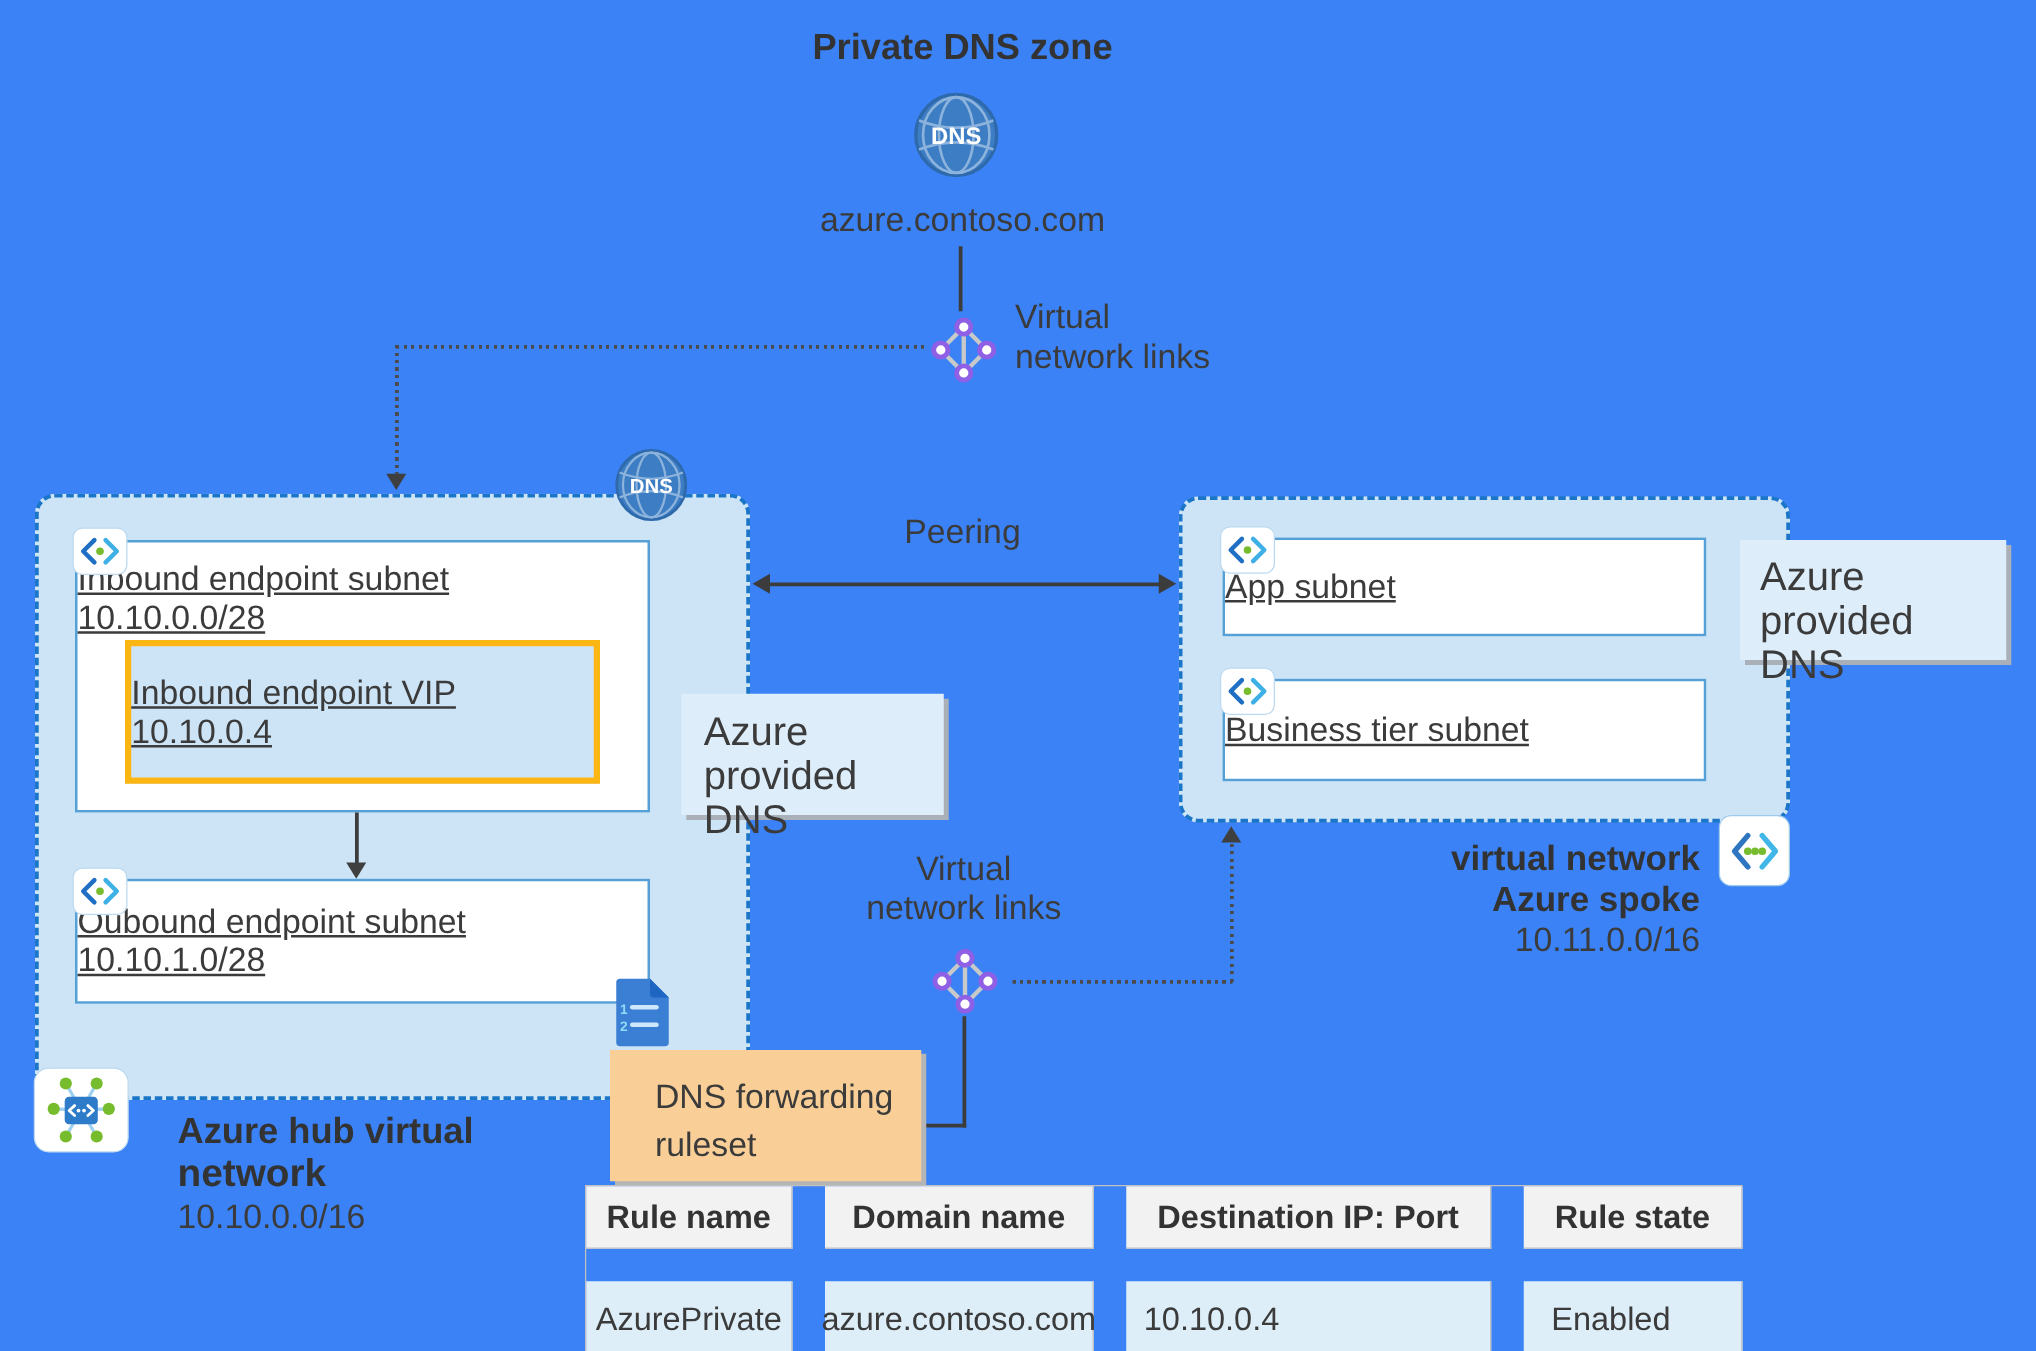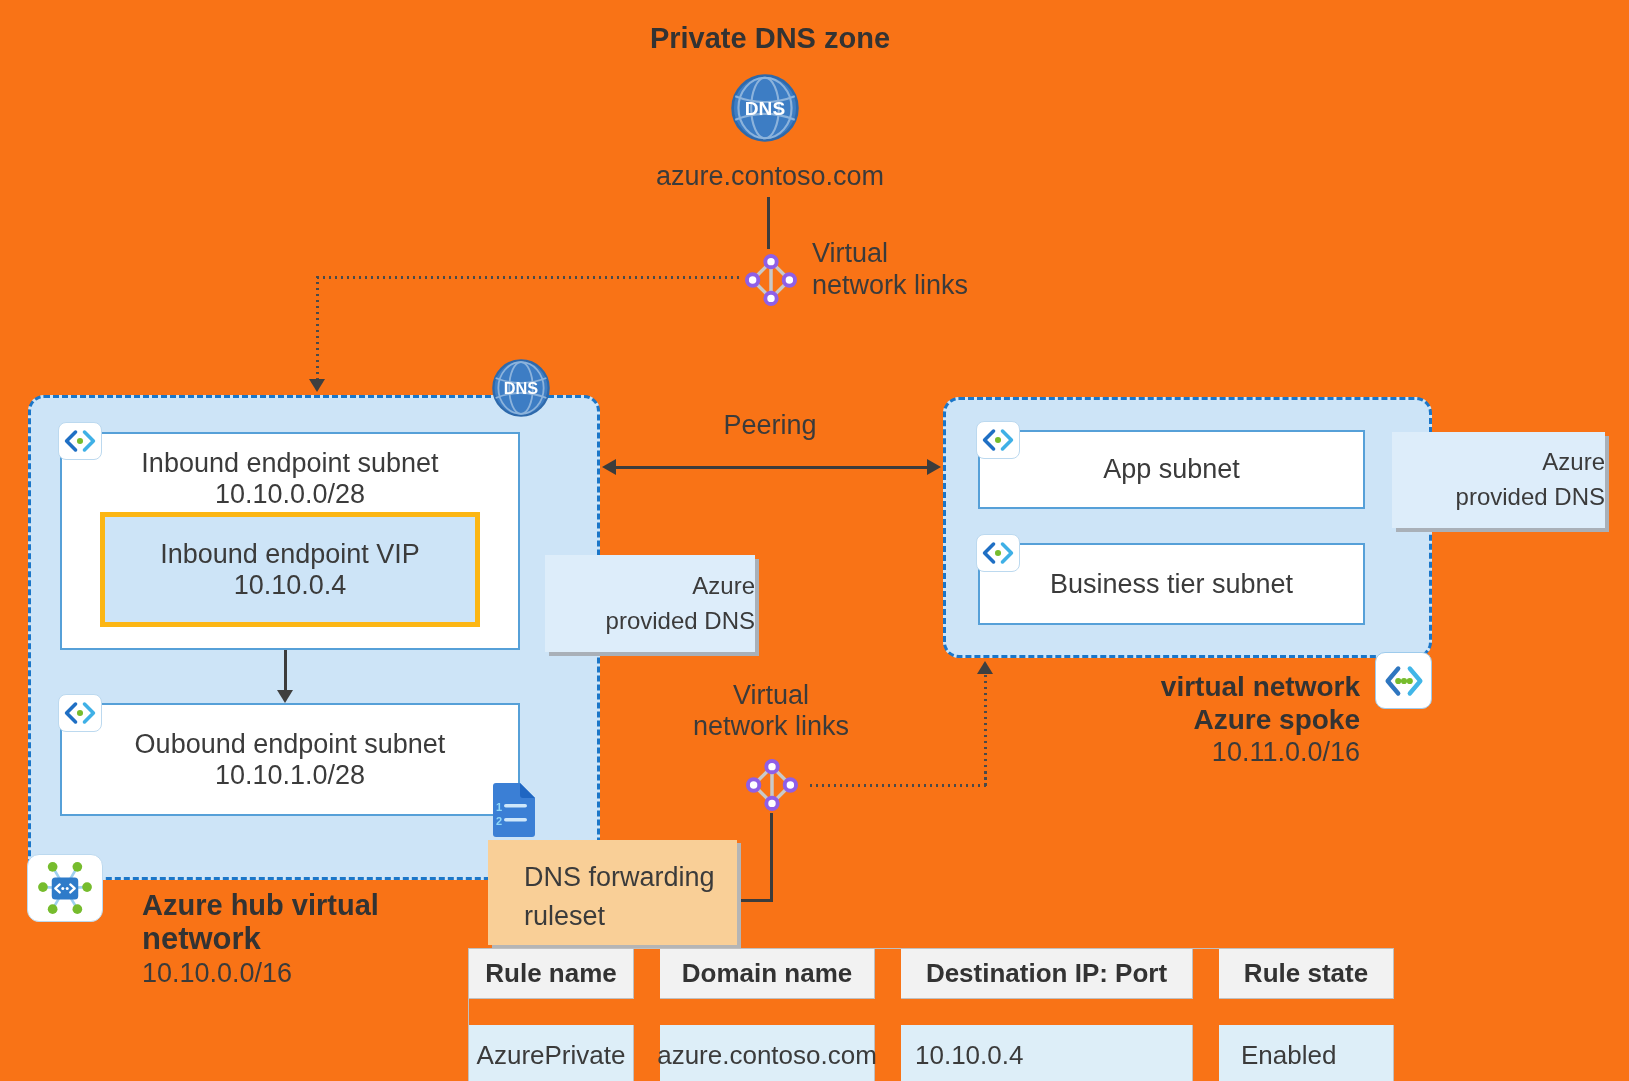--- a/index.html
+++ b/index.html
@@ -1,35 +1,35 @@
 <!DOCTYPE html>
 <html style="--vnet-fill: #cde4f7; --vnet-border: #1b76c8; --subnet-border: #56a0d8; --vip-border: #fcb614; --dns-label-fill: #ddedfa; --ruleset-fill: #f9cf97; --table-header-fill: #f2f2f2; --table-row-fill: #ddeef8;"><head>
 <meta charset="utf-8">
 <style>
   html,body{margin:0;padding:0;background:#fff;}
-  #canvas{position:relative;width:1629px;height:1081px;background:#f97316;overflow:hidden;
+  #canvas{position:relative;width:1629px;height:1081px;background:#3b82f6;overflow:hidden;
           font-family:"Liberation Sans","DejaVu Sans",sans-serif;color:#3b3b3b;}
   .abs{position:absolute;}
   .t{color:#3b3b3b;}
   .ctr{text-align:center;}
   .bold{font-weight:bold;color:#333;}
 
   
   .vnet{position:absolute;background:var(--vnet-fill,#cde4f7);border:3px dashed var(--vnet-border,#1b76c8);
         border-radius:16px;box-sizing:border-box;}
   .subnet-box{position:absolute;background:#fff;border:2px solid var(--subnet-border,#56a0d8);
               box-sizing:border-box;display:flex;flex-direction:column;justify-content:center;}
   .subnet-box.toppad{justify-content:flex-start;padding-top:14px;}
   .vip-box{position:absolute;background:var(--vnet-fill,#cde4f7);border:5px solid var(--vip-border,#fcb614);
            box-sizing:border-box;display:flex;flex-direction:column;justify-content:center;}
-  .sub-line{font-size:27px;line-height:31px;text-align:center;}
+  .sub-line{font-size:27px;line-height:31px;text-align:left;text-decoration:underline;}
 
   
   .dns-note{position:absolute;background:var(--dns-label-fill,#ddedfa);
-            box-shadow:4px 4px 0 #a9b0b8;font-size:24px;line-height:35px;box-sizing:border-box;text-align:right;}
+            box-shadow:4px 4px 0 #a9b0b8;font-size:32px;line-height:35px;box-sizing:border-box;}
   .ruleset-note{position:absolute;background:var(--ruleset-fill,#f9cf97);
                 box-shadow:4px 3px 0 #b5b5b5;font-size:27px;line-height:39px;box-sizing:border-box;}
 
   
   .solid-h{position:absolute;height:2.5px;background:#3c3c3c;}
   .solid-v{position:absolute;width:2.5px;background:#3c3c3c;}
   .dot-h{position:absolute;height:2.5px;background-image:repeating-linear-gradient(90deg,#4a4a4a 0 2.5px,transparent 2.5px 6px);}
   .dot-v{position:absolute;width:2.5px;background-image:repeating-linear-gradient(180deg,#4a4a4a 0 2.5px,transparent 2.5px 6px);}
   .arr{position:absolute;width:0;height:0;}
   .arr-down{border-left:8px solid transparent;border-right:8px solid transparent;border-top:13px solid #3f3f3f;}
@@ -127,21 +127,21 @@
     <svg width="40" height="34" viewBox="0 0 44 38">
       <path d="M17 9 L7 19 L17 29" fill="none" stroke="#1f6fc4" stroke-width="4" stroke-linecap="round" stroke-linejoin="round"></path>
       <path d="M27 9 L37 19 L27 29" fill="none" stroke="#3fb0e6" stroke-width="4" stroke-linecap="round" stroke-linejoin="round"></path>
       <circle cx="22" cy="19" r="3.4" fill="#76bc2d"></circle>
     </svg>
   </div>
 
   <div class="solid-v" style="left:284px;top:650px;height:41px;"></div>
   <div class="arr arr-down" style="left:277px;top:690px;"></div>
 
-  <div class="subnet-box" style="left:60px;top:703px;width:460px;height:113px;">
+  <div class="subnet-box" style="left:60px;top:703px;width:460px;height:100px;">
     <div class="sub-line">Oubound endpoint subnet</div>
     <div class="sub-line">10.10.1.0/28</div>
   </div>
 
   <div class="icon-card" style="left:58px;top:694px;width:44px;height:38px;">
     <svg width="40" height="34" viewBox="0 0 44 38">
       <path d="M17 9 L7 19 L17 29" fill="none" stroke="#1f6fc4" stroke-width="4" stroke-linecap="round" stroke-linejoin="round"></path>
       <path d="M27 9 L37 19 L27 29" fill="none" stroke="#3fb0e6" stroke-width="4" stroke-linecap="round" stroke-linejoin="round"></path>
       <circle cx="22" cy="19" r="3.4" fill="#76bc2d"></circle>
     </svg>

